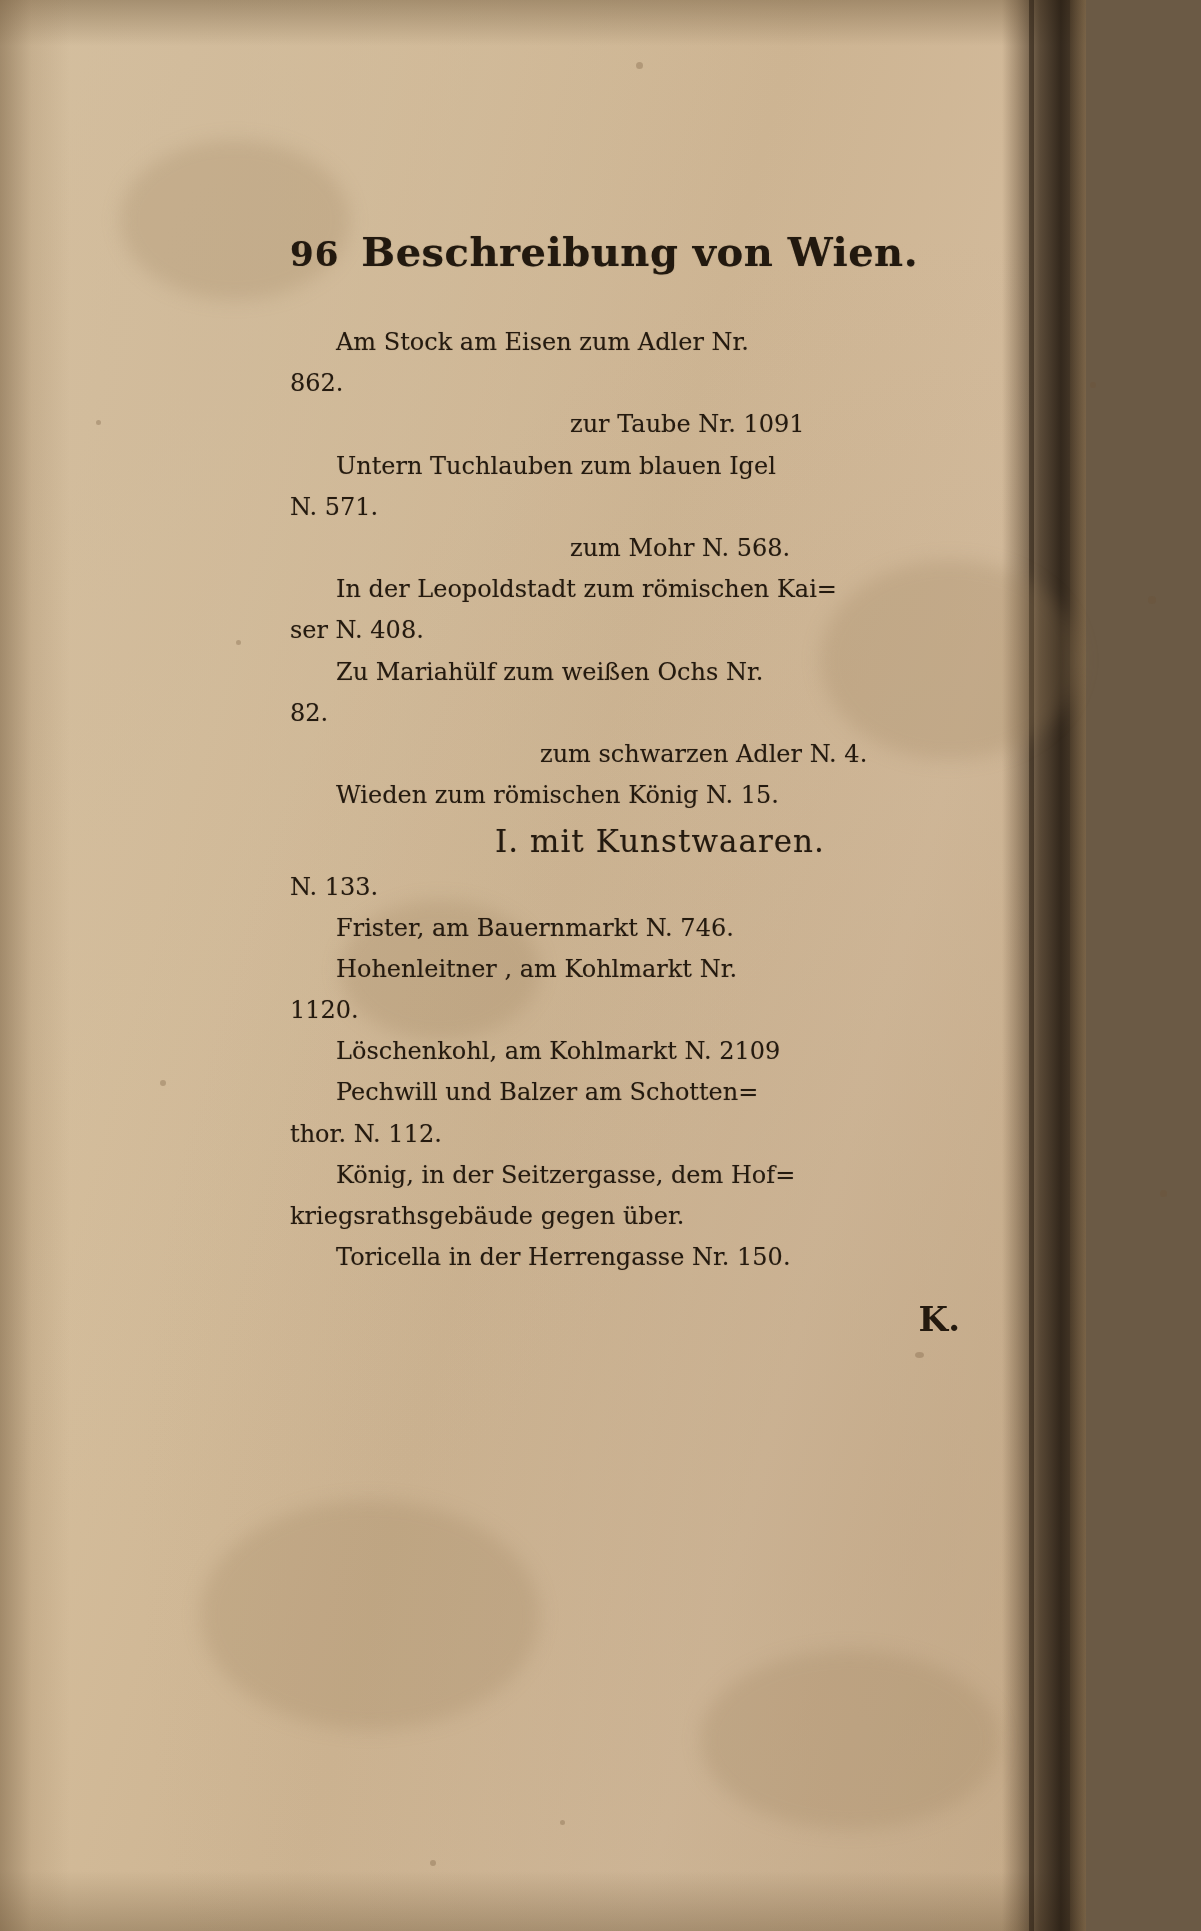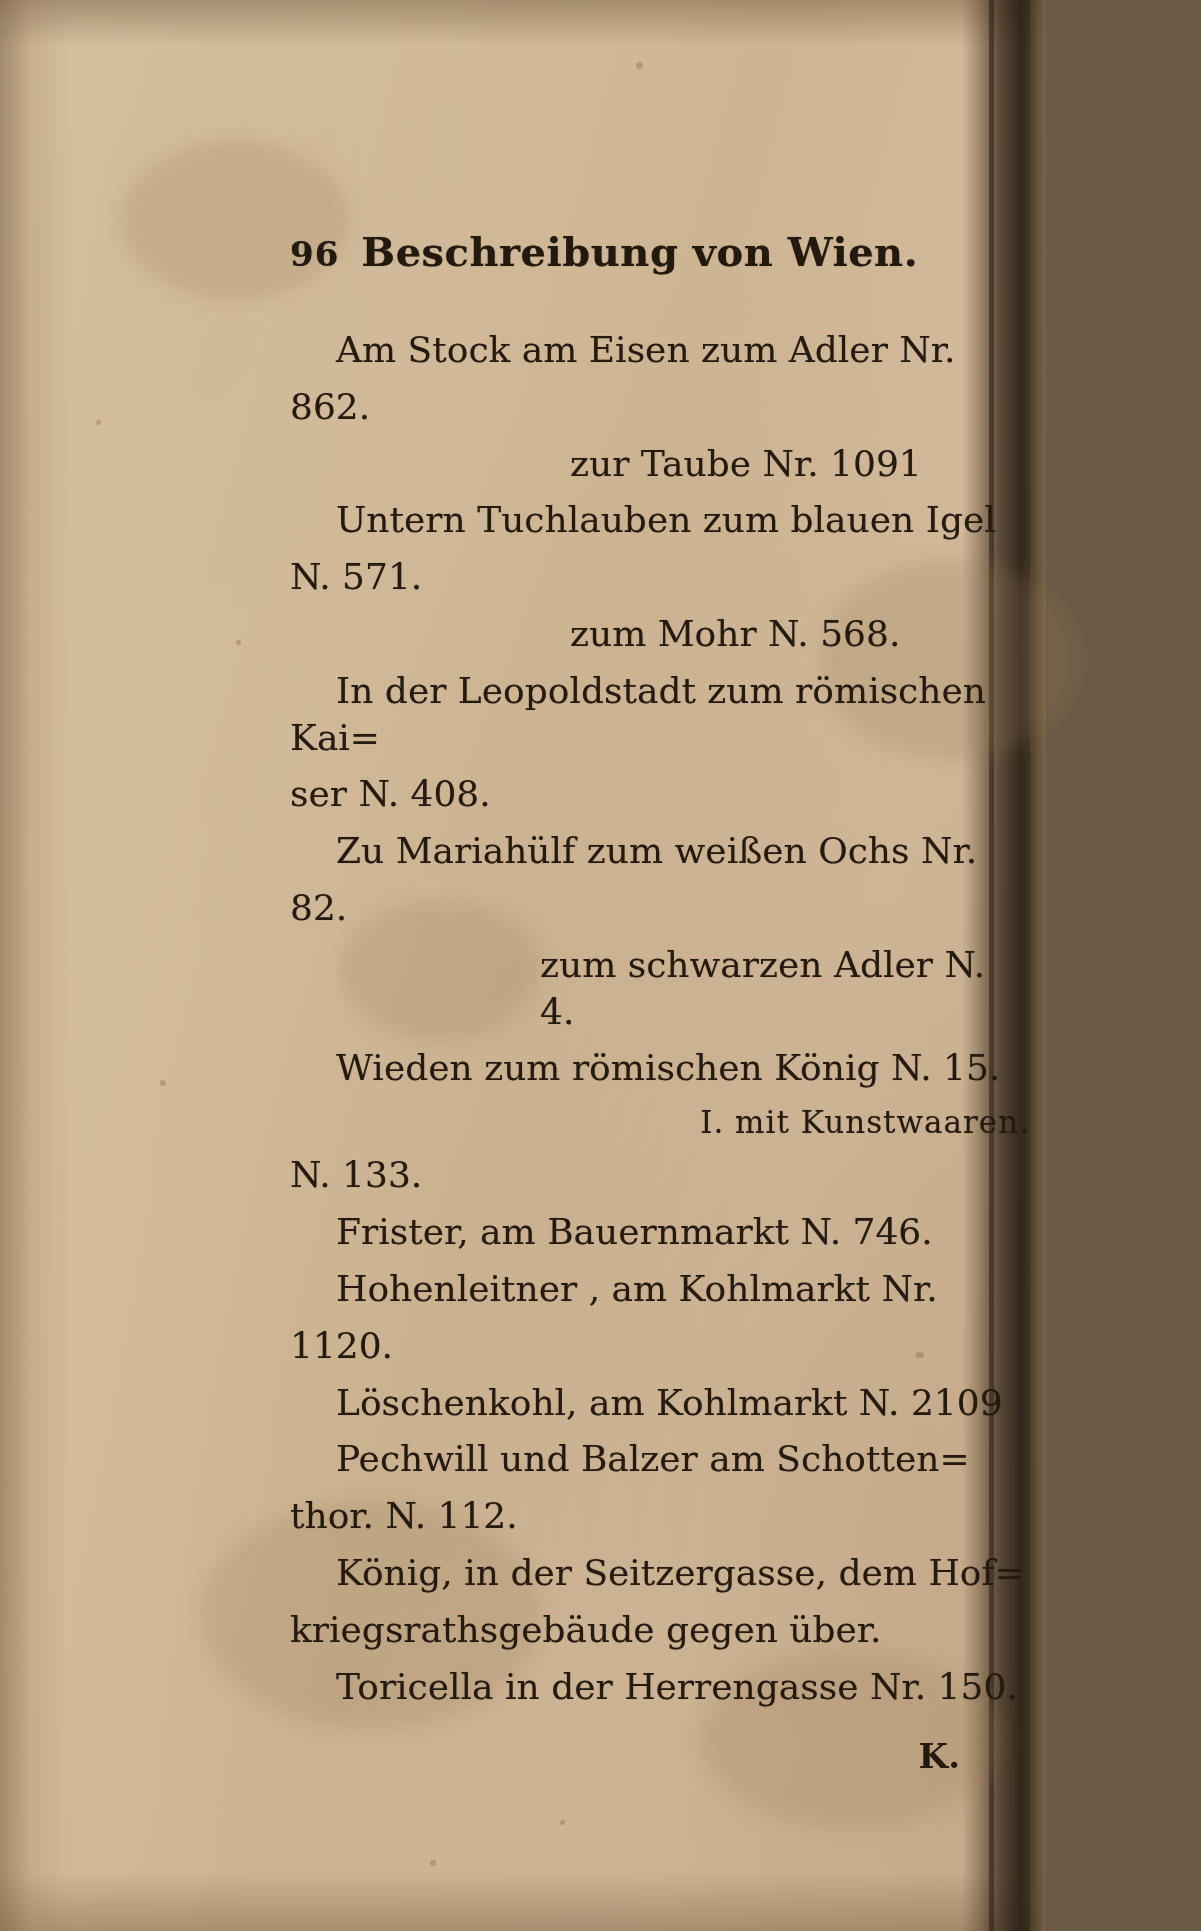--- a/index.html
+++ b/index.html
@@ -15,20 +15,21 @@
   }
 
   #page {
     position: relative;
     width: 1046px;
     height: 1931px;
     background:
       radial-gradient(ellipse at 20% 15%, rgba(205,183,152,0.55) 0%, rgba(205,183,152,0) 55%),
       radial-gradient(ellipse at 85% 80%, rgba(188,162,130,0.5) 0%, rgba(188,162,130,0) 60%),
       linear-gradient(105deg, #d8c3a3 0%, #d4bd9b 25%, #cdb492 50%, #d3bb9c 72%, #c8ad8a 100%);
+    padding-left: 40px;
   }
 
   
   .binding {
     position: absolute;
     top: 0;
     right: 0;
     width: 84px;
     height: 100%;
     background: linear-gradient(90deg,
@@ -121,31 +122,31 @@
     font-size: 34px;
     margin-right: 22px;
     letter-spacing: 1px;
   }
   .header-line .title {
     font-size: 40px;
   }
 
   p.line {
     margin: 0 0 10px 0;
-    font-size: 36px;
+    font-size: 24px;
     line-height: 1.30;
     color: #241a0f;
     font-family: "DejaVu Serif", serif;
     text-shadow: 0 0 1px rgba(40,28,16,0.30);
   }
   p.indent { text-indent: 46px; }
   p.hang-right { padding-left: 280px; }
   p.hang-right2 { padding-left: 250px; }
   p.center-sub {
-    text-align: right;
+    text-align: center;
     font-size: 31px;
     letter-spacing: 1px;
     margin-top: 4px;
     margin-bottom: 10px;
   }
 
   .sig {
     margin-top: 26px;
     text-align: right;
     padding-right: 70px;

